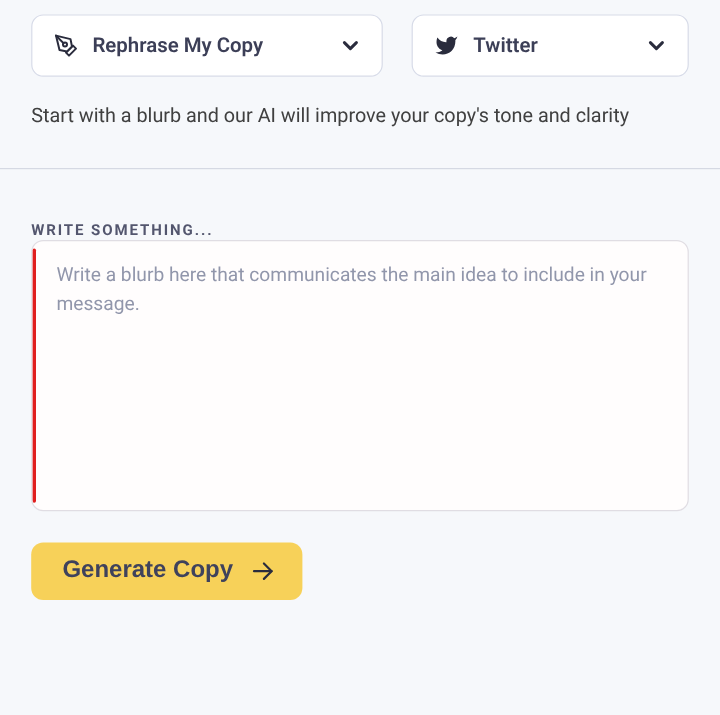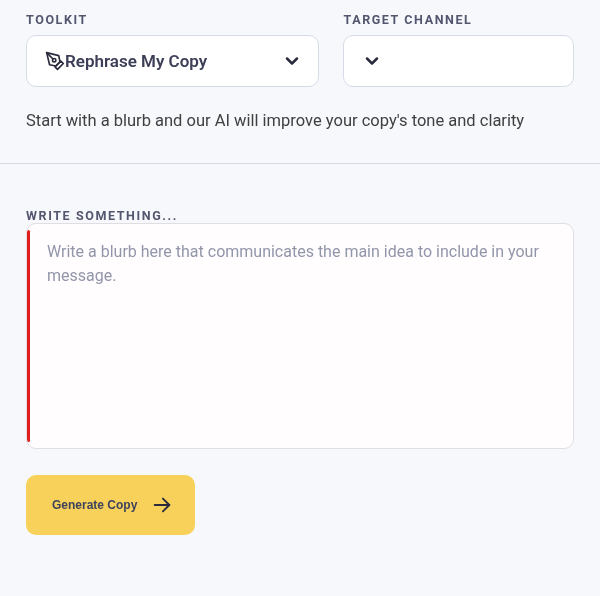--- a/index.html
+++ b/index.html
@@ -42,21 +42,21 @@
       border: 1px solid #d7dbe8;
       border-radius: 10px;
       height: 52px;
       padding: 0 16px 0 18px;
       cursor: pointer;
       gap: 12px;
     }
     .select-left {
       display: flex;
       align-items: center;
-      gap: 0;
+      gap: 12px;
     }
     .select-text {
       font-size: 17px;
       font-weight: 600;
       color: #3c3f57;
       white-space: nowrap;
     }
     .icon-wrap {
       display: inline-flex;
       align-items: center;
@@ -126,34 +126,33 @@
     .generate-btn {
       margin-top: 26px;
       display: inline-flex;
       align-items: center;
       gap: 14px;
       background: #f7d159;
       color: #3f425c;
       border: none;
       border-radius: 10px;
       padding: 0 22px 0 26px;
-      height: 60px;
-      font-size: 12px;
+      height: 48px;
+      font-size: 20px;
       font-weight: 700;
       cursor: pointer;
     }
   </style>
 </head>
 <body>
 
 
 
 <div class="top-row">
   <div class="field-group fg-toolkit">
-    <div class="field-label">TOOLKIT</div>
     <div class="select">
       <div class="select-left">
         <span class="icon-wrap">
           <svg width="20" height="20" viewBox="0 0 24 24" fill="none" stroke="currentColor" stroke-width="2" stroke-linecap="round" stroke-linejoin="round">
             <path d="M12 19l7-7 3 3-7 7-3-3z"></path>
             <path d="M18 13l-1.5-7.5L2 2l3.5 14.5L13 18l5-5z"></path>
             <path d="M2 2l7.586 7.586"></path>
             <circle cx="11" cy="11" r="2"></circle>
           </svg>
         </span>
@@ -161,22 +160,29 @@
       </div>
       <span class="icon-wrap">
         <svg width="20" height="20" viewBox="0 0 24 24" fill="none" stroke="currentColor" stroke-width="3" stroke-linecap="round" stroke-linejoin="round">
           <polyline points="6 9 12 15 18 9"></polyline>
         </svg>
       </span>
     </div>
   </div>
 
   <div class="field-group fg-target">
-    <div class="field-label">TARGET CHANNEL</div>
     <div class="select">
+      <div class="select-left">
+        <span class="icon-wrap">
+          <svg width="20" height="20" viewBox="0 0 24 24" fill="currentColor">
+            <path d="M23 3a10.9 10.9 0 0 1-3.14 1.53 4.48 4.48 0 0 0-7.86 3v1A10.66 10.66 0 0 1 3 4s-4 9 5 13a11.64 11.64 0 0 1-7 2c9 5 20 0 20-11.5a4.5 4.5 0 0 0-.08-.83A7.72 7.72 0 0 0 23 3z"></path>
+          </svg>
+        </span>
+        <span class="select-text">Twitter</span>
+      </div>
       <span class="icon-wrap">
         <svg width="20" height="20" viewBox="0 0 24 24" fill="none" stroke="currentColor" stroke-width="3" stroke-linecap="round" stroke-linejoin="round">
           <polyline points="6 9 12 15 18 9"></polyline>
         </svg>
       </span>
     </div>
   </div>
 </div>
 
 <div class="description">Start with a blurb and our AI will improve your copy's tone and clarity</div>

